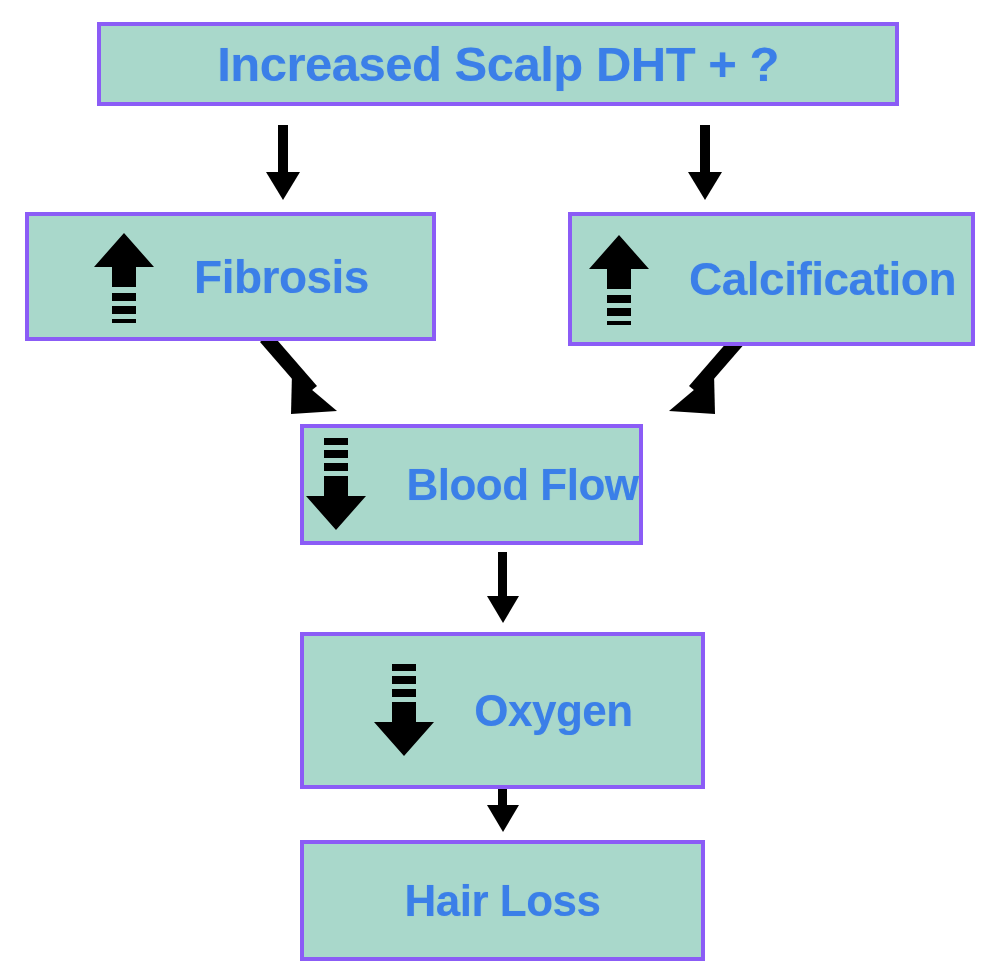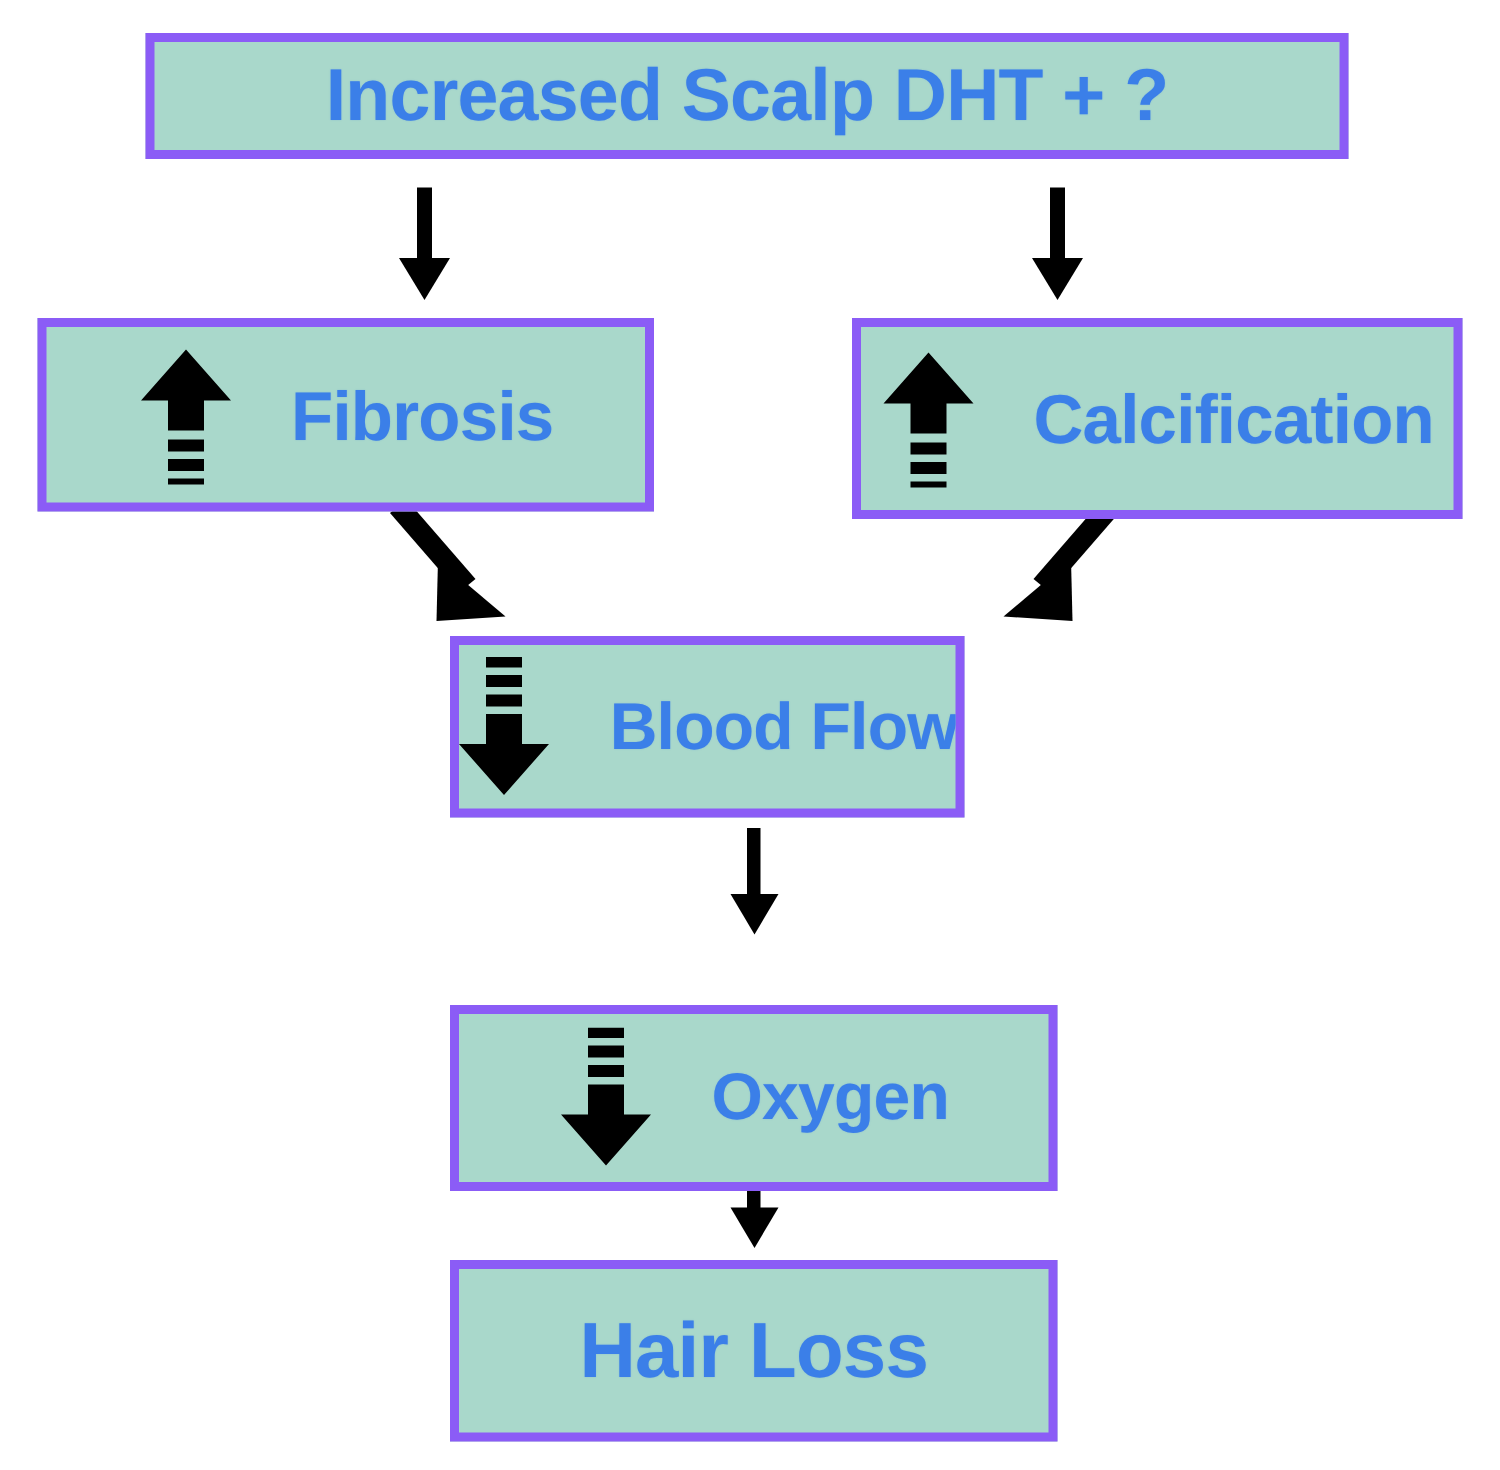--- a/index.html
+++ b/index.html
@@ -16,21 +16,21 @@
     position: relative;
     width: 1000px;
     height: 980px;
     background: #ffffff;
   }
 
   
   .node {
     position: absolute;
     background: #a9d8cb;
-    border: 6px solid #8b5cf6;
+    border: 4px solid #8b5cf6;
     display: flex;
     align-items: center;
     justify-content: center;
     overflow: hidden;
   }
 
   .node-inner {
     display: flex;
     align-items: center;
     justify-content: center;
@@ -46,29 +46,29 @@
     white-space: nowrap;
     line-height: 1;
     text-shadow: 0 0 1px rgba(59,127,232,0.35);
   }
 
   
   #node-dht      { left: 97px;  top: 22px;  width: 802px; height: 84px; }
   #node-fibrosis { left: 25px;  top: 212px; width: 411px; height: 129px; }
   #node-calcif   { left: 568px; top: 212px; width: 407px; height: 134px; }
   #node-blood    { left: 300px; top: 424px; width: 343px; height: 121px; }
-  #node-oxygen   { left: 300px; top: 632px; width: 405px; height: 124px; margin-top: 38px; }
+  #node-oxygen   { left: 300px; top: 632px; width: 405px; height: 157px; }
   #node-hairloss { left: 300px; top: 840px; width: 405px; height: 121px; }
 
   #node-dht      .node-label { font-size: 49px; }
   #node-fibrosis .node-label { font-size: 46px; }
   #node-calcif   .node-label { font-size: 46px; }
   #node-blood    .node-label { font-size: 44px; }
   #node-oxygen   .node-label { font-size: 44px; }
-  #node-hairloss .node-label { font-size: 52px; }
+  #node-hairloss .node-label { font-size: 44px; }
 
   
   .node.no-icon .node-inner { gap: 0; }
 
   
   .trend-icon { flex: 0 0 auto; display: block; }
 
   
   #connectors {
     position: absolute;

